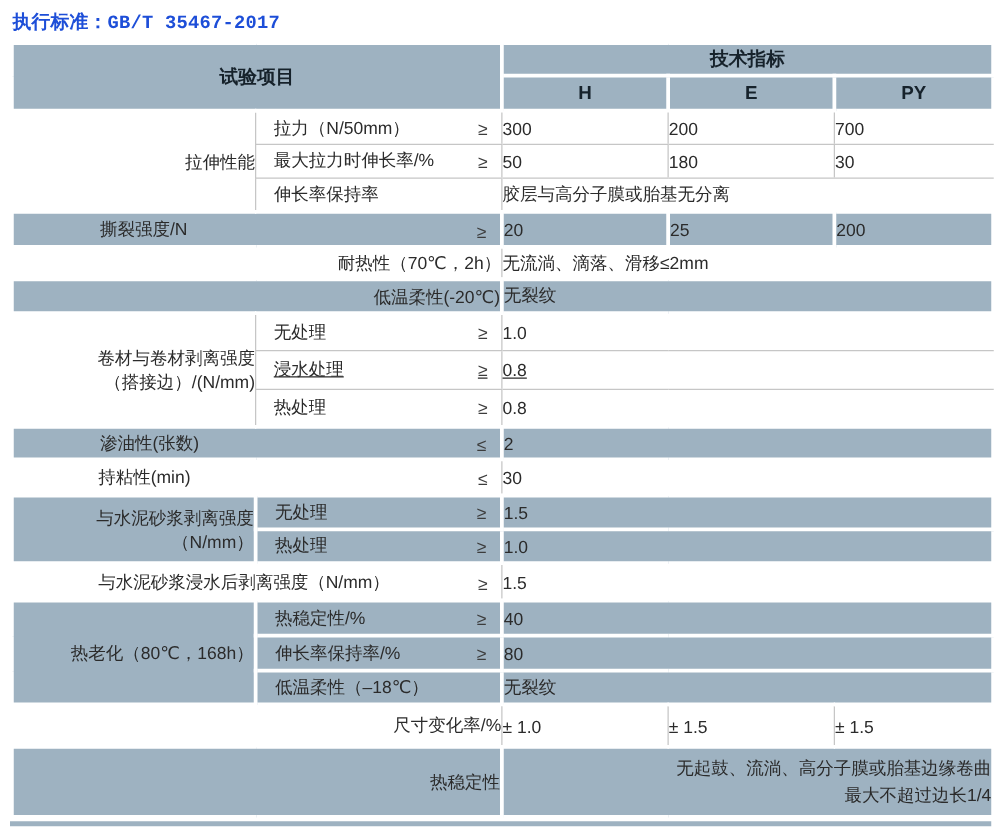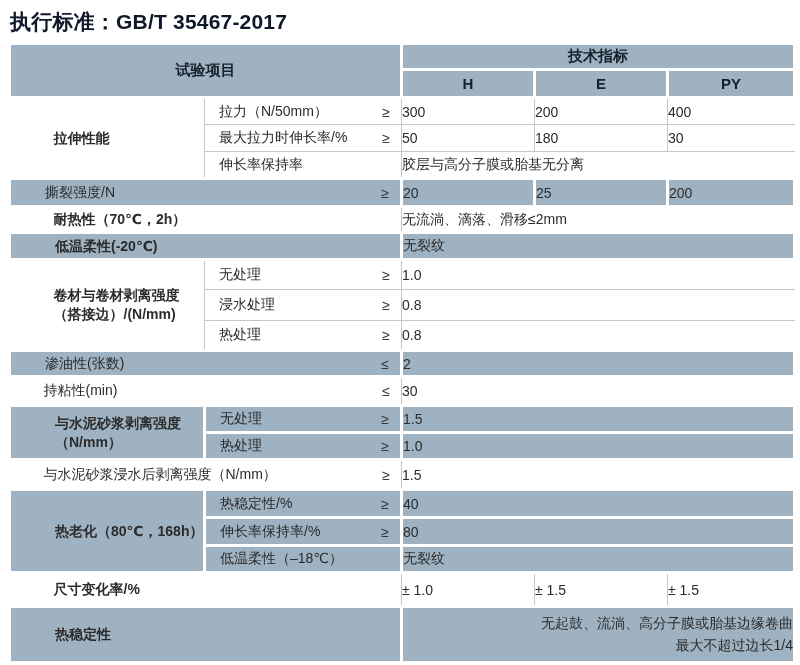--- a/index.html
+++ b/index.html
@@ -10,24 +10,25 @@
   * { box-sizing: border-box; }
   html, body {
     margin: 0; padding: 0;
     width: 800px; height: 665px;
     background: #ffffff;
     font-family: "Liberation Sans", "DejaVu Sans", sans-serif;
     color: var(--text);
   }
   .page-title {
     padding: 8px 0 0 10px;
-    font-size: 21px;
+    font-size: 15px;
     font-weight: 600;
-    color: #0f172a;
+    color: #1d4ed8;
     letter-spacing: 0.2px;
+    font-family: Liberation Mono, monospace;
   }
   table.spec {
     border-collapse: collapse;
     table-layout: fixed;
     width: 785px;
     margin: 6px 0 0 8px;
     font-size: 14px;
   }
   td, th { padding: 0; vertical-align: middle; }
   
@@ -38,45 +39,44 @@
   th.hl {
     font-weight: bold;
     font-size: 15px;
     text-align: center;
     color: #16222b;
   }
   
   .wb { border-bottom: 1px solid var(--line); }
   .bl { border-left: 1px solid var(--line); }
   .lab {
-    text-align: left;
+    text-align: right;
     padding-left: 44px;
     line-height: 1.35;
-    font-weight: bold;
   }
   .nowrap { white-space: nowrap; }
   .sub {
     display: flex;
     justify-content: space-between;
     align-items: center;
     padding: 0 11px 0 14px;
   }
-  .sub.indent { padding-left: 34px; }
+  .sub.indent { padding-left: 69px; align-items: flex-end; }
   .val { text-align: left; }
   .sym { color: #3c3c3c; font-size: 14px; }
   .block { display: block; }
   .center2 { text-align: right; line-height: 1.55; }
   .bottom-bar {
     width: 785px; height: 4px;
     background: var(--hl);
     margin: 2px 0 0 8px;
   }
   
   .h26 { height: 26px; } .h27 { height: 27px; } .h28 { height: 28px; }
-  .h29 { height: 29px; } .h30 { height: 30px; } .h31 { height: 31px; }
+  .h29 { height: 29px; } .h30 { height: 30px; } .h31 { height: 31px; text-decoration: underline; }
   .h34 { height: 34px; } .h56 { height: 56px; }
 </style>
 </head>
 <body>
 
 <div class="page-title">执行标准：GB/T 35467-2017</div>
 
 <table class="spec">
   <colgroup>
     <col style="width:195px">
@@ -100,21 +100,21 @@
   <tr class="h27">
     <td class="lab" rowspan="3">拉伸性能</td>
     <td class="wb bl">
       <div class="sub">
         <span>拉力（N/50mm）</span>
         <span class="sym">≥</span>
       </div>
     </td>
     <td class="wb bl val">300</td>
     <td class="wb bl val">200</td>
-    <td class="wb bl val">400</td>
+    <td class="wb bl val">700</td>
   </tr>
   <tr class="h27">
     <td class="wb bl">
       <div class="sub">
         <span>最大拉力时伸长率/%</span>
         <span class="sym">≥</span>
       </div>
     </td>
     <td class="wb bl val">50</td>
     <td class="wb bl val">180</td>

